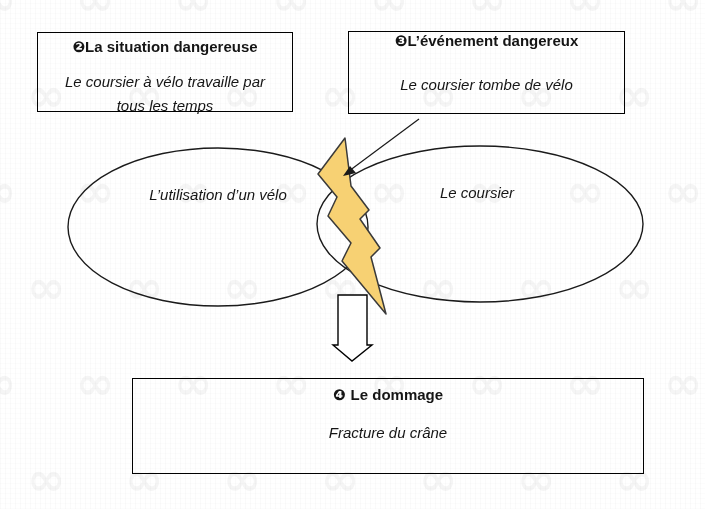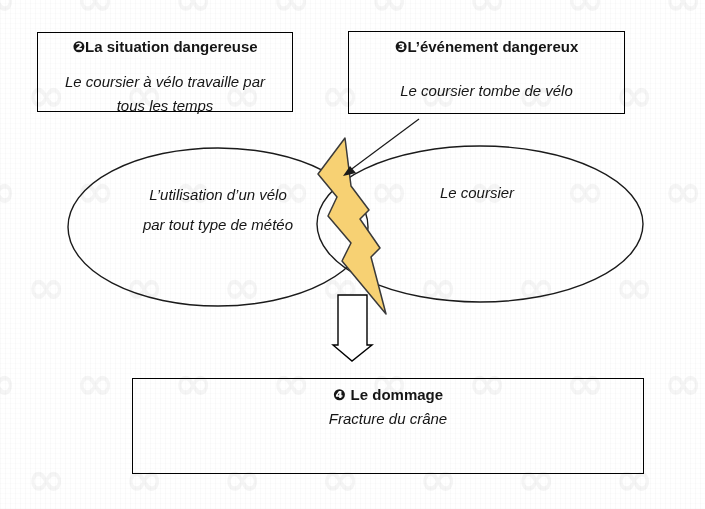--- a/index.html
+++ b/index.html
@@ -44,25 +44,25 @@
   .num.gap{margin-right:5px;}
   .box-body{
     font-style:italic;
     font-size:15px;
     line-height:24px;
   }
   #situation-box{left:37px;top:32px;width:256px;height:80px;}
   #situation-box .box-title{margin-top:5px;}
   #situation-box .box-body{margin-top:14px;}
   #event-box{left:348px;top:31px;width:277px;height:83px;}
-  #event-box .box-title{margin-top:6px;}
+  #event-box .box-title{}
   #event-box .box-body{margin-top:23px;}
   #damage-box{left:132px;top:378px;width:512px;height:96px;}
   #damage-box .box-title{margin-top:7px;}
-  #damage-box .box-body{margin-top:3px;font-style:italic;}
+  #damage-box .box-body{margin-top:17px;font-style:italic;}
   .ellipse-text{
     position:absolute;
     text-align:center;
     line-height:30px;
   }
   .ellipse-text .box-title{line-height:30px;}
   .ellipse-text .box-body{line-height:30px;margin-top:8px;}
   #danger-text{left:93px;top:172px;width:250px;}
   #operator-text{left:362px;top:170px;width:230px;}
 </style>
@@ -140,21 +140,20 @@
   <div id="event-box" class="diagram-box">
     <div class="box-title"><span class="num">❸</span><span>L’événement dangereux</span></div>
     <div class="box-body">
       <div>Le coursier tombe de vélo</div>
     </div>
   </div>
 
   <div id="danger-text" class="ellipse-text">
     <div class="box-body">
       <div>L’utilisation d’un vélo</div>
-      <div>par tout type de météo</div>
     </div>
   </div>
 
   <div id="operator-text" class="ellipse-text">
     <div class="box-body">
       <div>Le coursier</div>
     </div>
   </div>
 
   <div id="damage-box" class="diagram-box">

